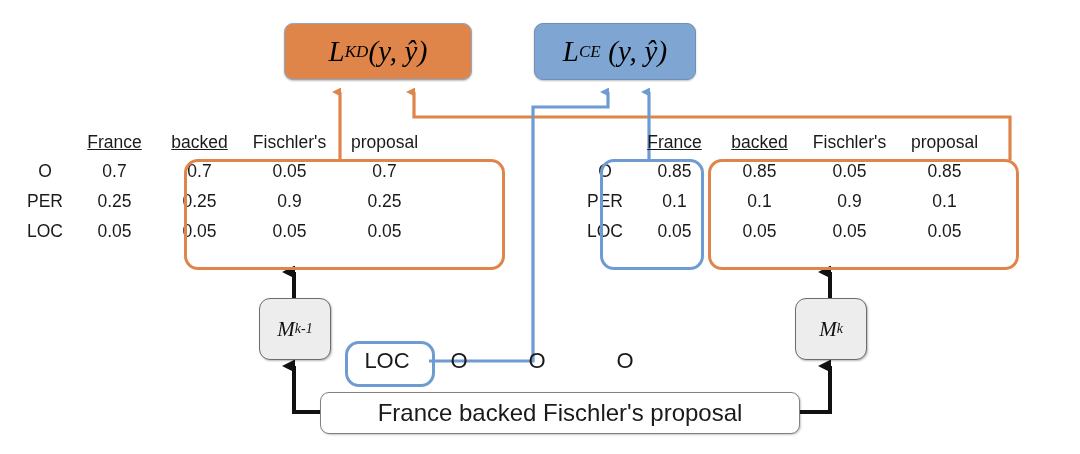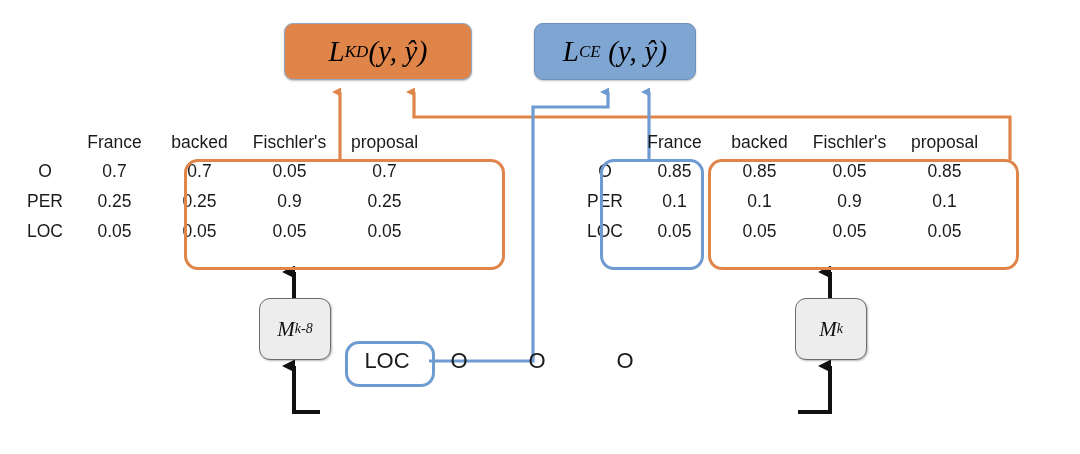--- a/index.html
+++ b/index.html
@@ -27,21 +27,21 @@
   .prob-table{position:absolute;font-size:17.5px;}
   #table-left{left:18px;top:128px;}
   #table-right{left:578px;top:128px;}
   .prob-table table{border-collapse:collapse;}
   .prob-table th,.prob-table td{
     font-weight:normal;text-align:center;padding:0;
     height:30px;line-height:30px;
   }
   .prob-table th{height:28px;line-height:28px;font-size:17.5px;}
   .rowlab{text-align:center !important;width:54px;font-size:17.5px;}
-  .colw{width:85px;}
+  .colw{width:85px;text-decoration:underline;}
   .colw-wide{width:95px;}
 
   
   .group{position:absolute;border-radius:14px;background:transparent;pointer-events:none;}
   .g-orange{border:3.2px solid #E0854A;}
   .g-blue{border:3.2px solid #6E9BD2;}
 
   #grp-left-orange{left:184px;top:159px;width:315px;height:105px;}
   #grp-right-blue{left:600px;top:159px;width:98px;height:105px;}
   #grp-right-orange2{left:708px;top:159px;width:305px;height:105px;}
@@ -193,29 +193,32 @@
       </tbody>
     </table>
   </div>
 
   <div class="group g-orange" id="grp-left-orange"></div>
   <div class="group g-blue" id="grp-right-blue"></div>
   <div class="group g-orange" id="grp-right-orange2"></div>
 
   <div class="model-box" id="model-k1">
     <span>M</span>
-      <span class="sub">k-8</span>
+      <span class="sub">k-1</span>
   </div>
   <div class="model-box" id="model-k">
     <span>M</span>
       <span class="sub">k</span>
   </div>
 
   <div id="tag-row">
     <div class="tag" id="tag-0">LOC</div>
     <div class="tag" id="tag-1">O</div>
     <div class="tag" id="tag-2">O</div>
     <div class="tag" id="tag-3">O</div>
   </div>
   <div class="group g-blue" id="grp-loc"></div>
 
+  <div id="sentence-box">
+    <span>France backed Fischler's proposal</span>
+  </div>
 
 </div>
 
 </body></html>

